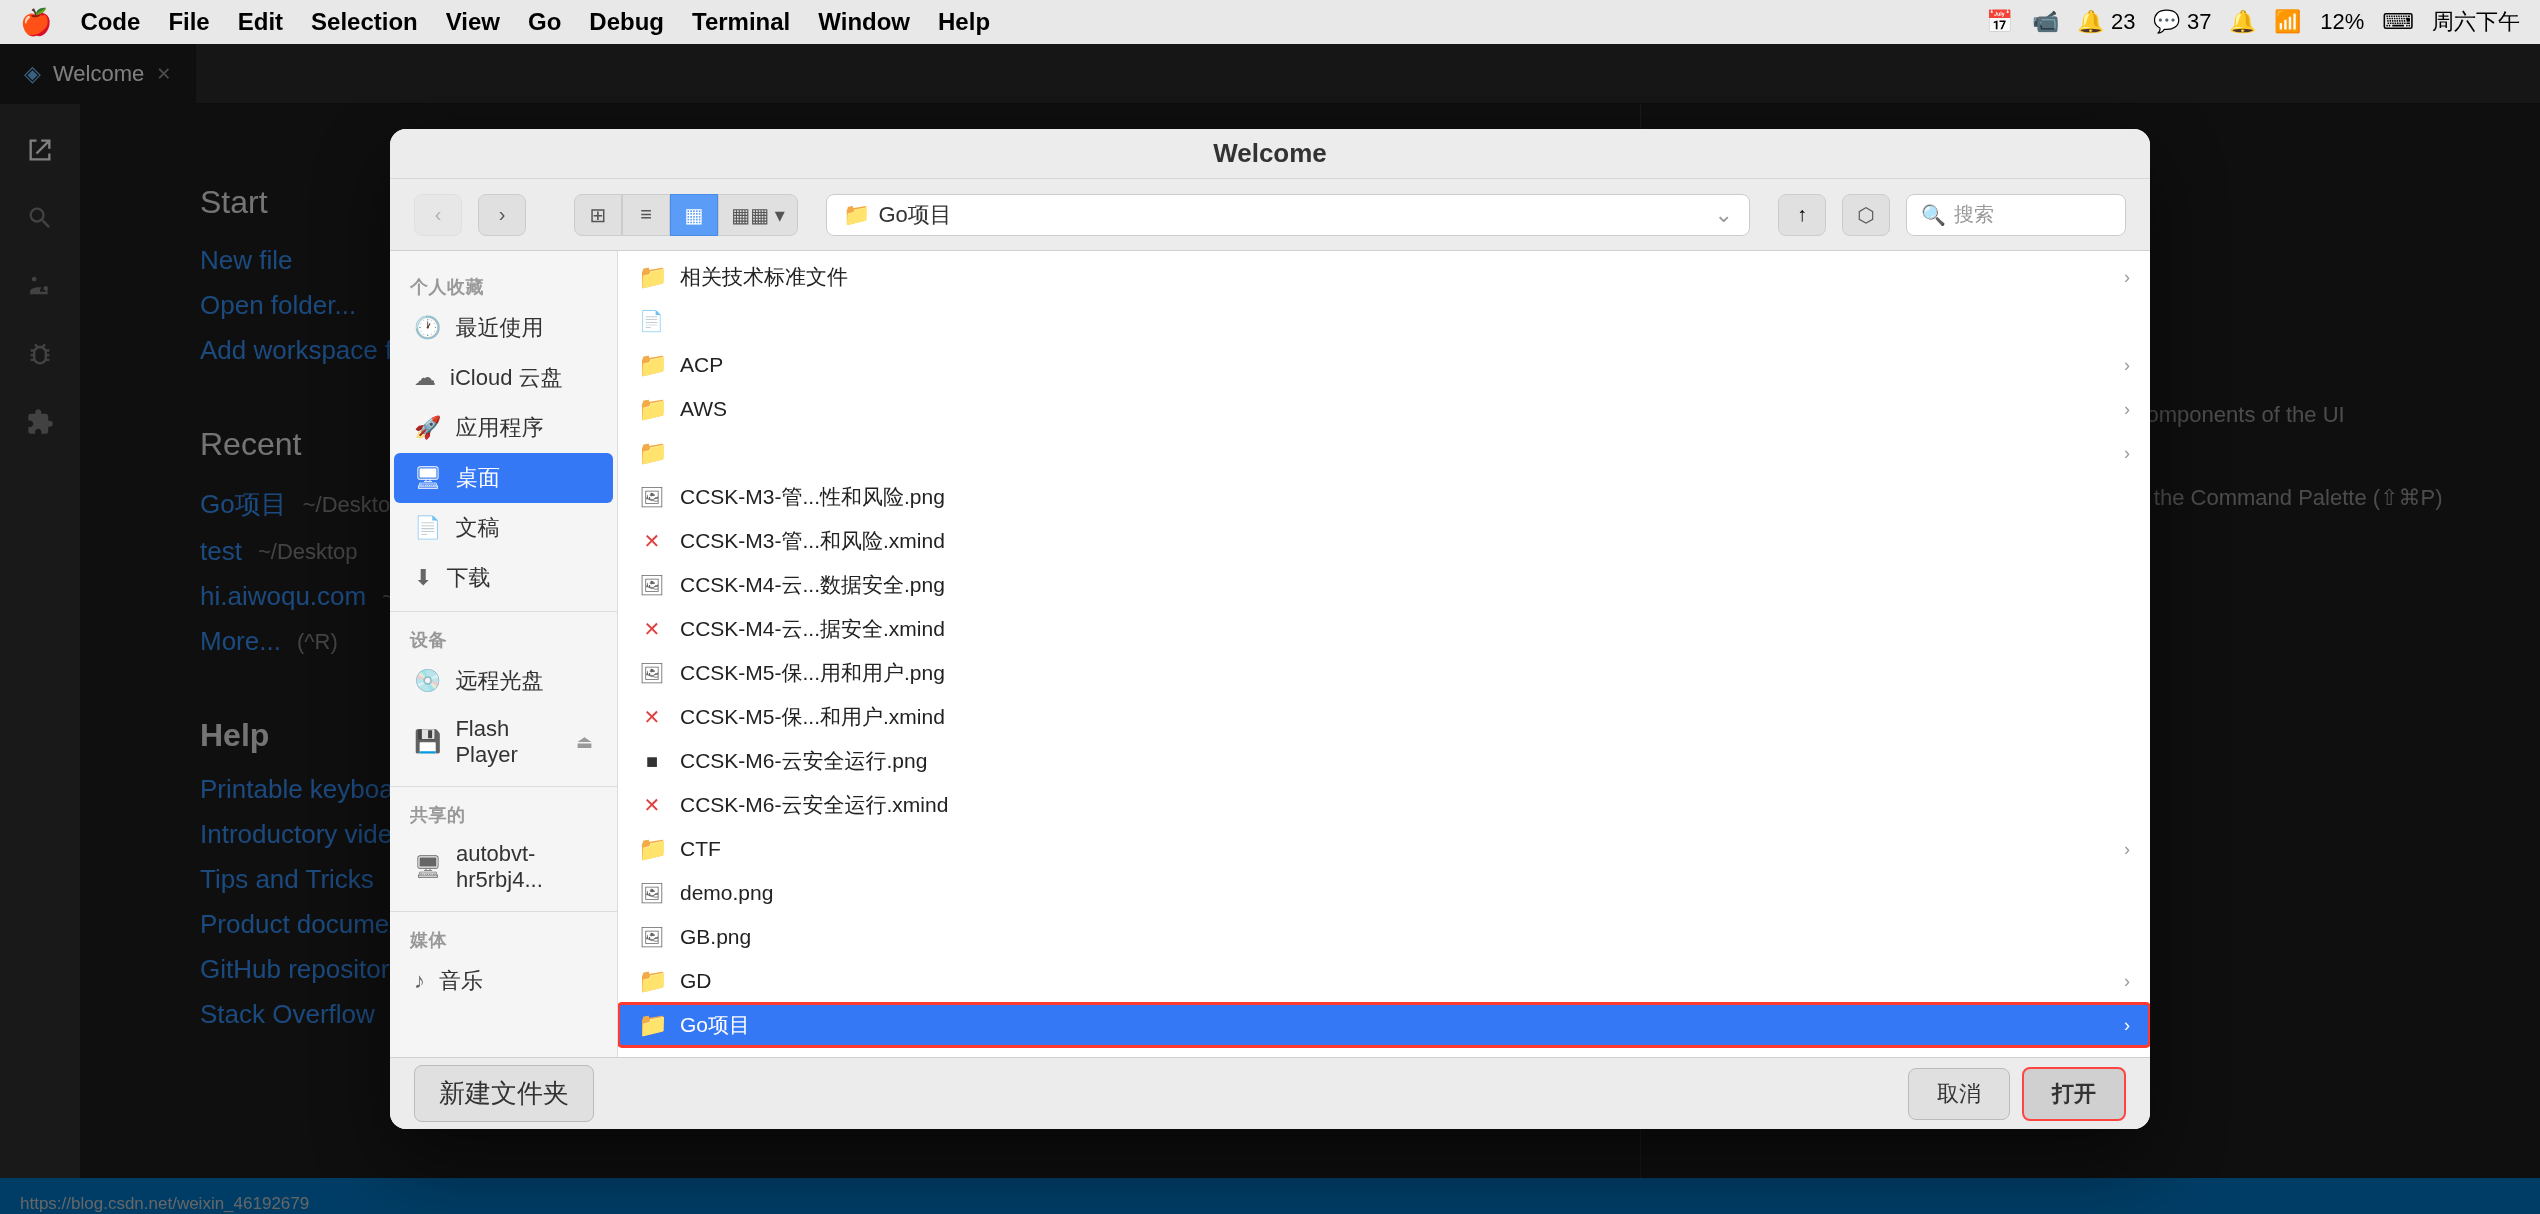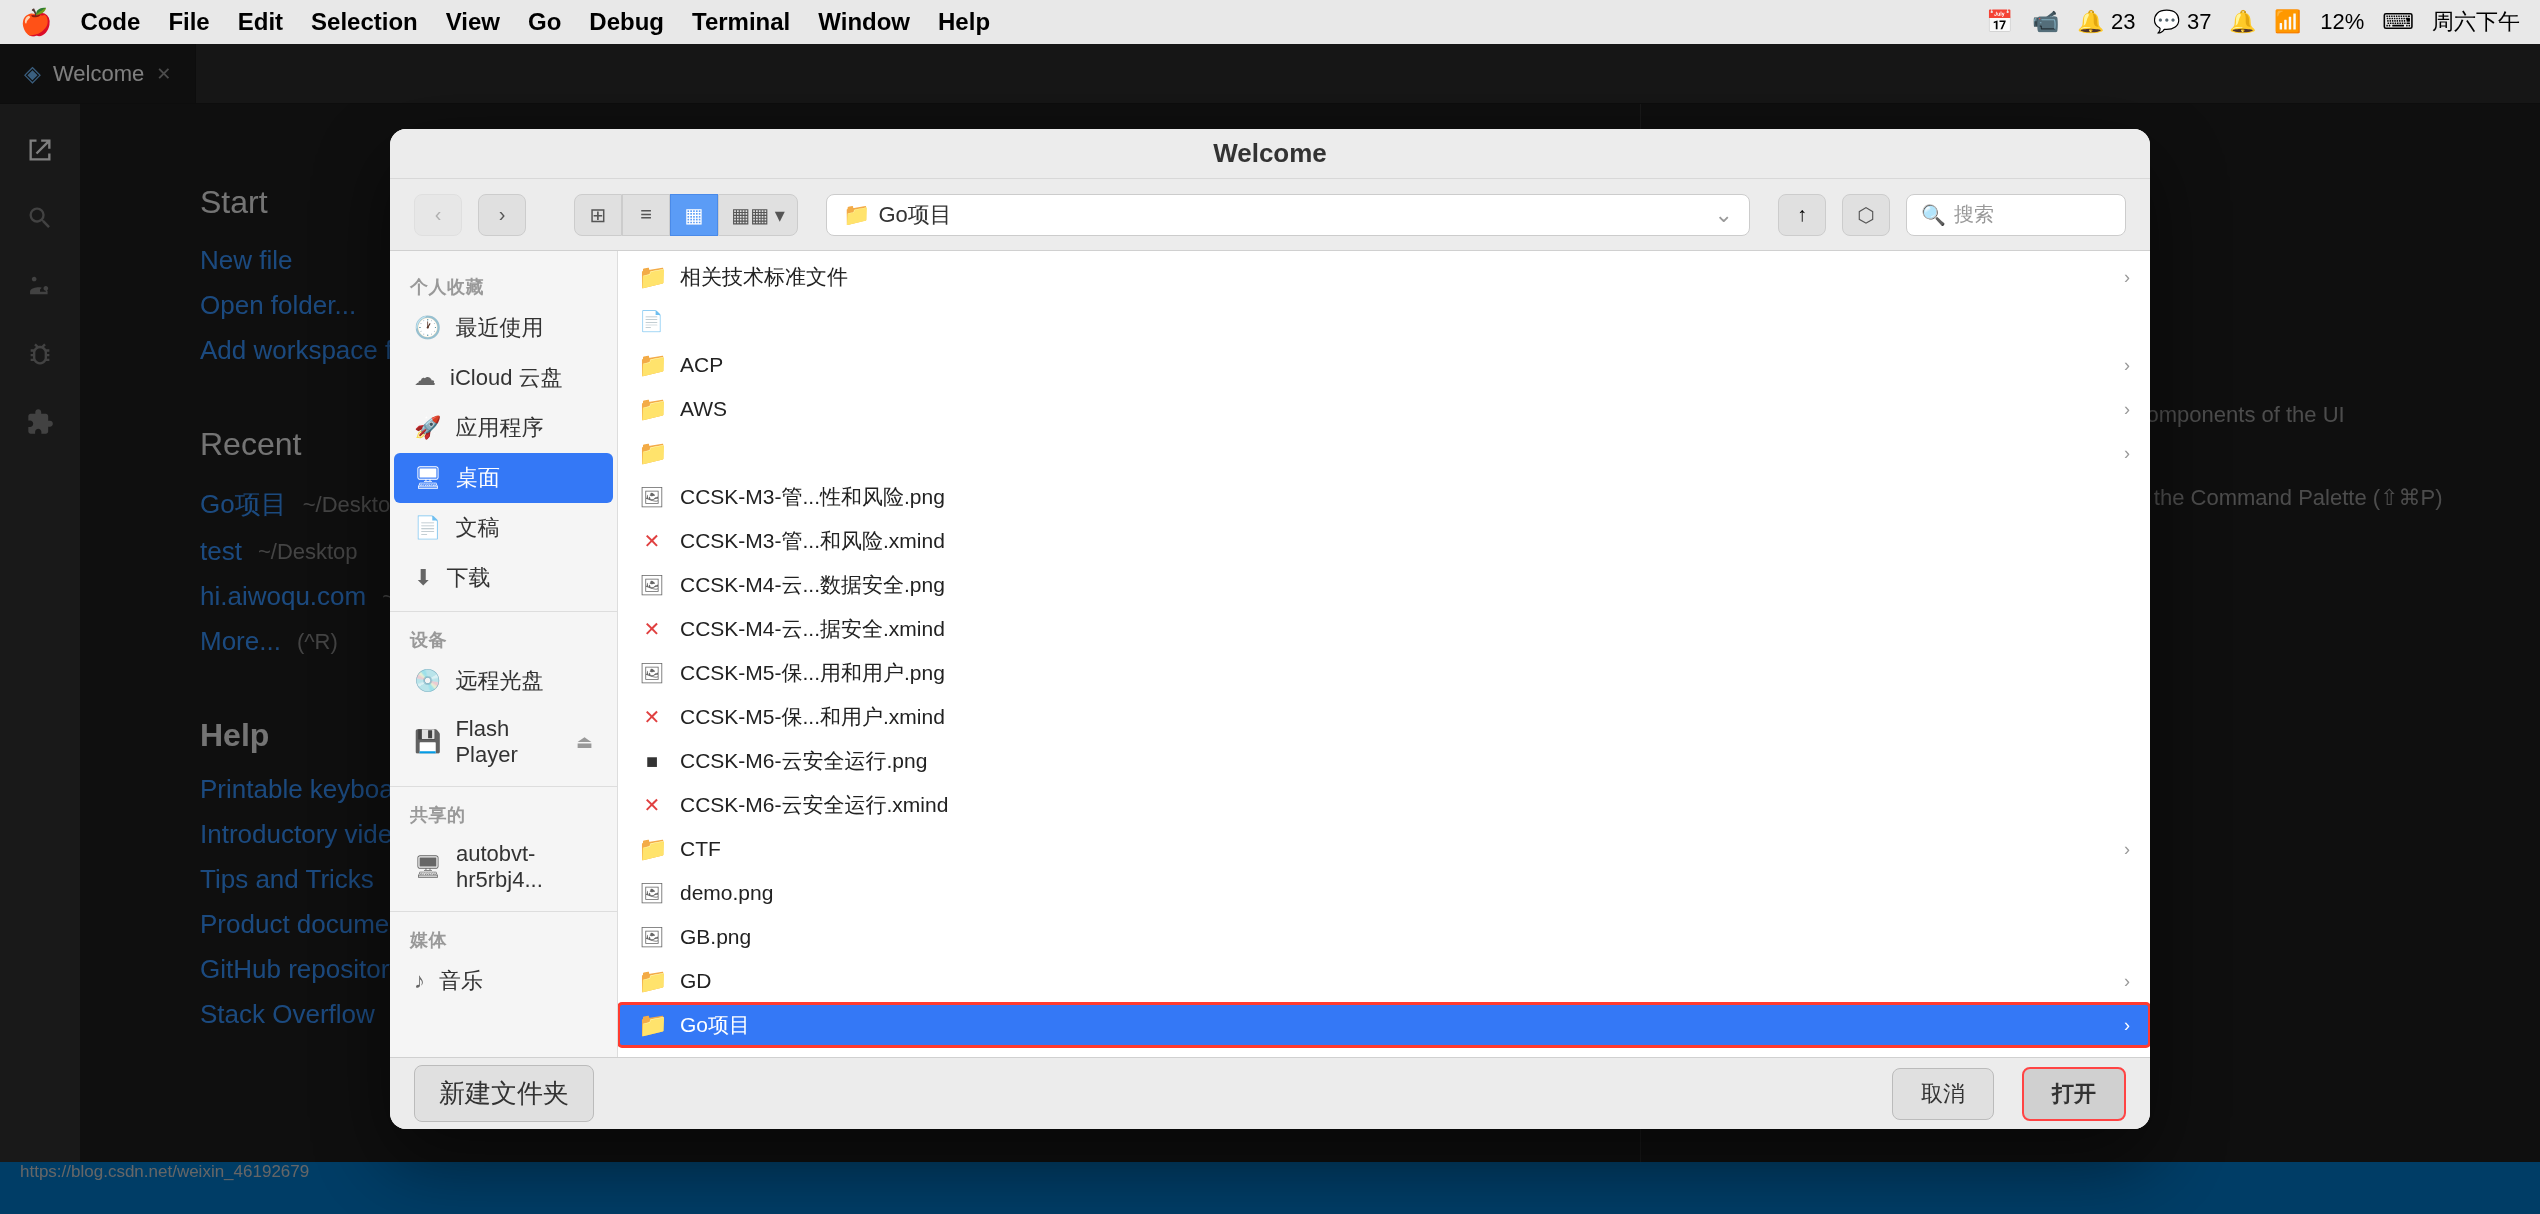--- a/index.html
+++ b/index.html
@@ -346,21 +346,21 @@
     }
     .new-folder-btn {
       padding: 10px 24px;
       background: #e0e0e0;
       border: 1px solid #bbb;
       border-radius: 8px;
       font-size: 26px;
       cursor: pointer;
       color: #333;
     }
-    .footer-actions { display: flex; gap: 28px; align-items: center; }
+    .footer-actions { display: flex; gap: 12px; align-items: center; }
     .cancel-btn {
       padding: 10px 28px;
       background: #e0e0e0;
       border: 1px solid #bbb;
       border-radius: 8px;
       font-size: 22px;
       cursor: pointer;
       color: #333;
     }
     .open-btn {
@@ -370,24 +370,24 @@
       border-radius: 8px;
       font-size: 22px;
       cursor: pointer;
       color: #333;
       font-weight: 600;
     }
 
     
     .status-bar {
       width: 100%;
-      height: 52px;
+      height: 36px;
       background: #007acc;
       display: flex;
-      align-items: flex-start;
+      align-items: flex-end;
       padding: 0 20px;
       font-size: 18px;
       color: #fff;
       position: fixed;
       bottom: 0;
       left: 0;
       z-index: 50;
     }
     .status-url { color: #ccc; font-size: 17px; }
 

